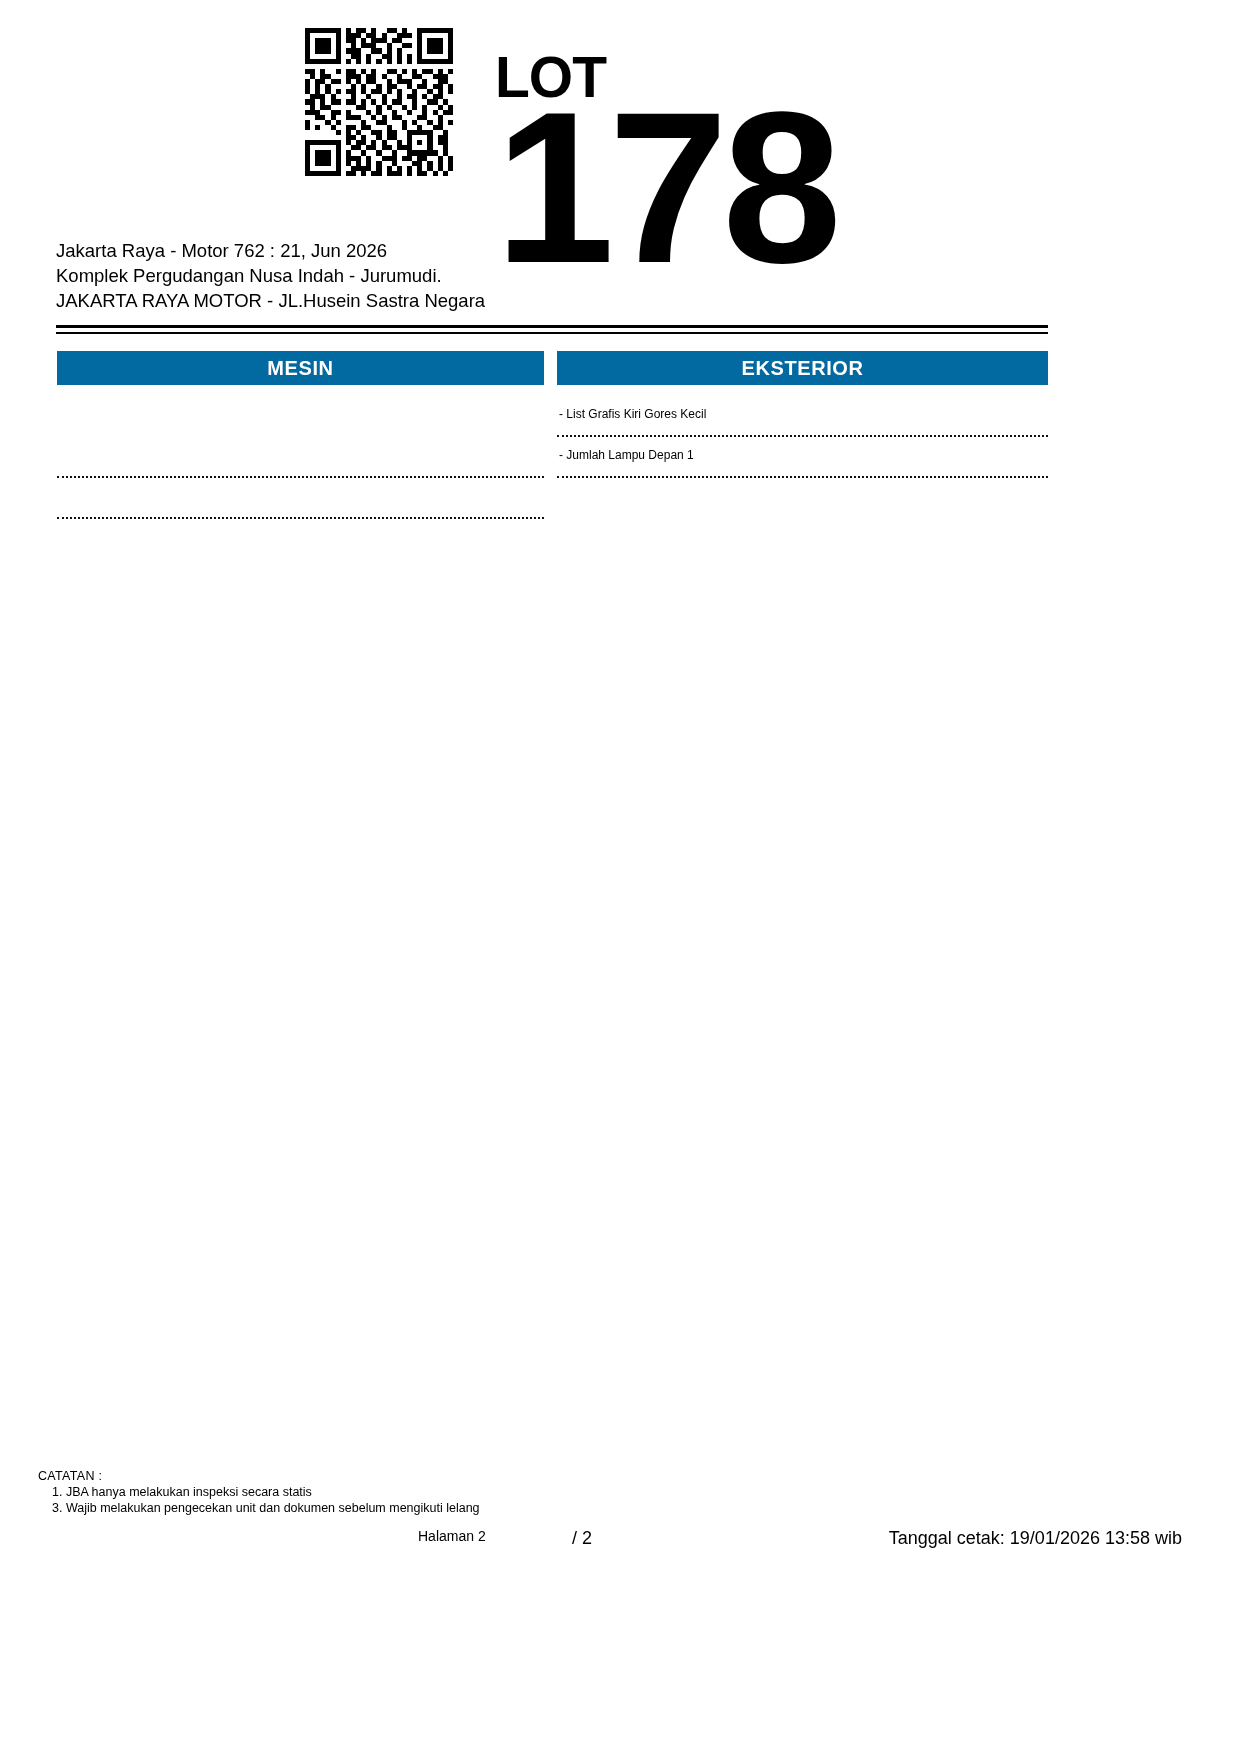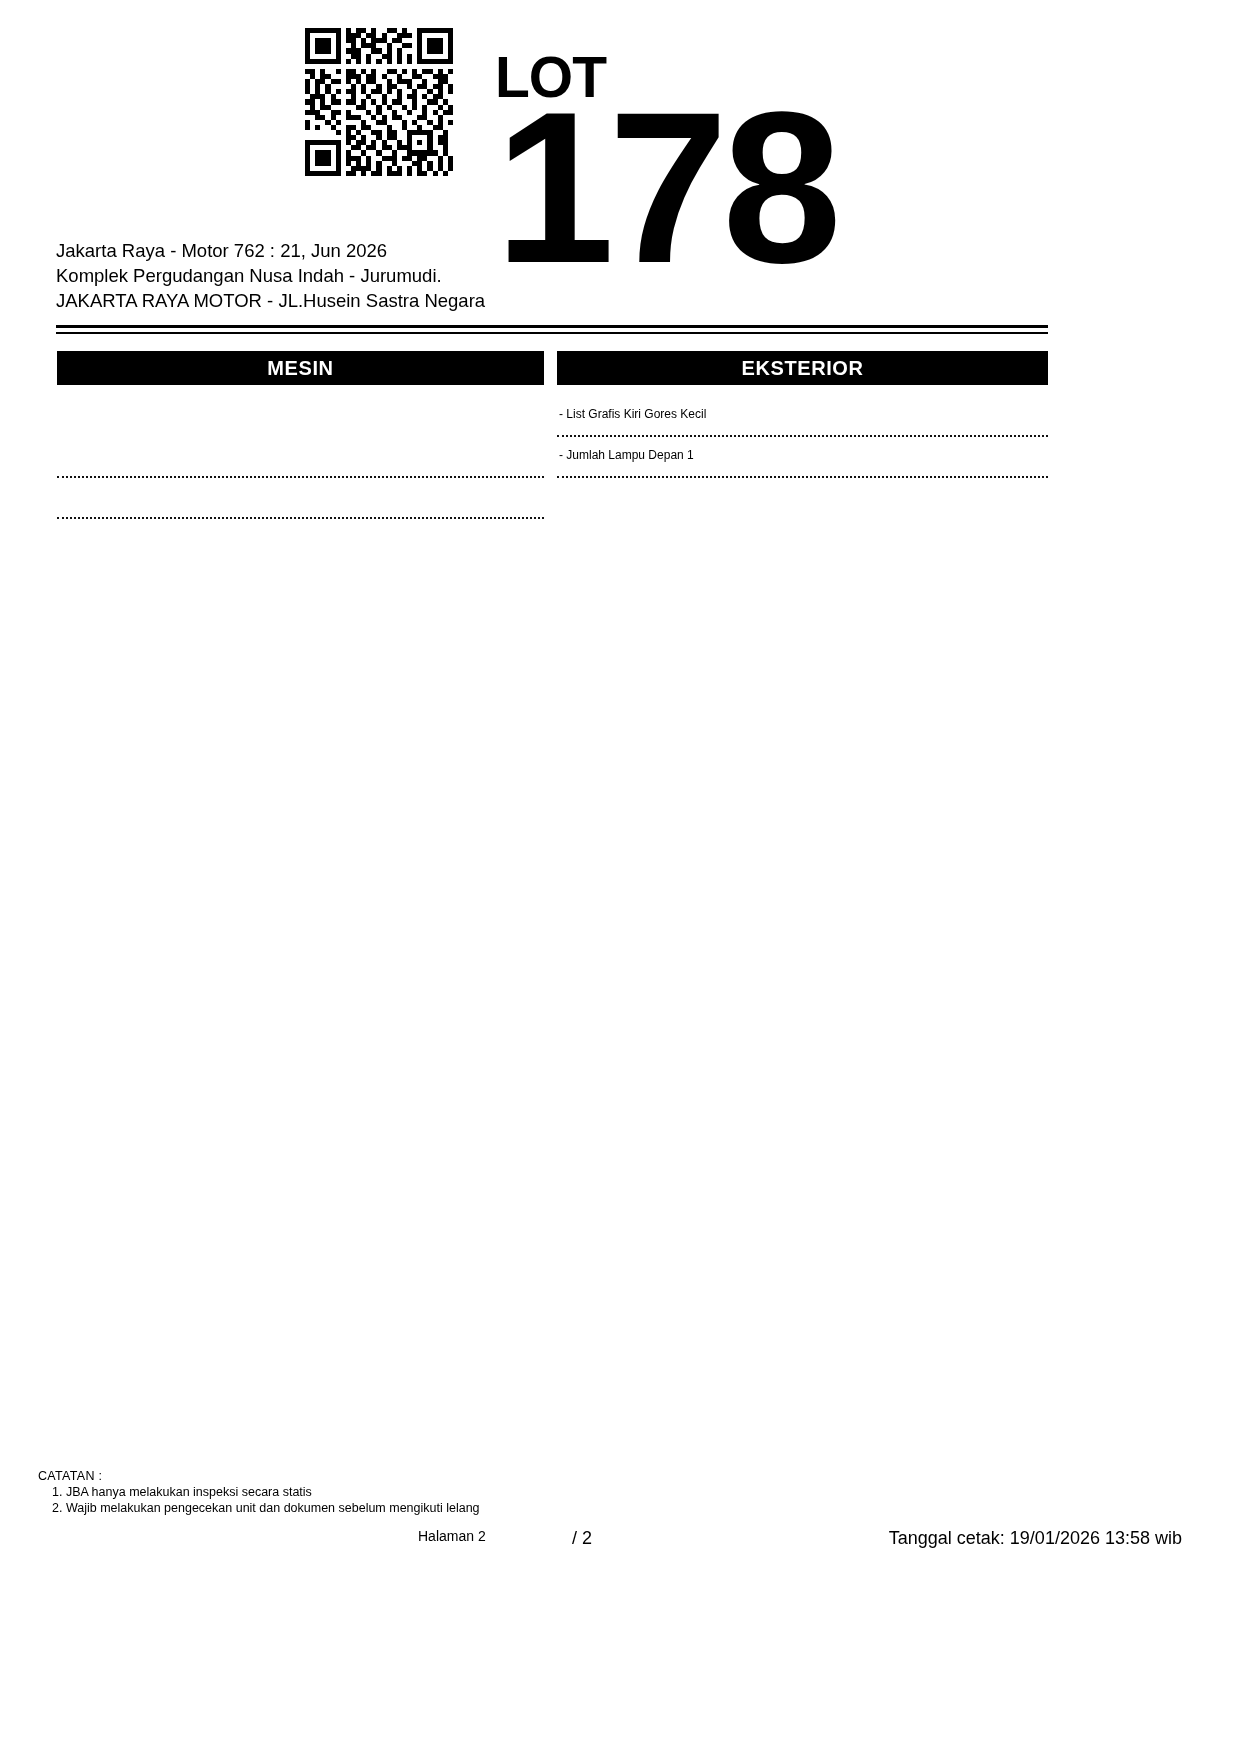--- a/index.html
+++ b/index.html
@@ -78,21 +78,21 @@
     width: 992px;
     background: #000;
   }
   .hr-1 { top: 325px; height: 3px; }
   .hr-2 { top: 332px; height: 2px; }
 
   
   .section-bar {
     position: absolute;
     height: 34px;
-    background: #000000;
+    background: #0369a1;
     color: #ffffff;
     font-size: 20px;
     font-weight: bold;
     letter-spacing: 0.6px;
     display: flex;
     align-items: center;
     justify-content: center;
   }
   .bar-mesin { left: 57px; top: 351px; width: 487px; }
   .bar-eksterior { left: 557px; top: 351px; width: 491px; }
@@ -445,21 +445,21 @@
     </div>
     <div class="item-row">
       <div class="item-text">- Jumlah Lampu Depan 1</div>
       <div class="dotted"></div>
     </div>
   </div>
 
   <div class="notes">
     <div class="note-title">CATATAN :</div>
     <div class="note-line">1. JBA hanya melakukan inspeksi secara statis</div>
-    <div class="note-line">2. Wajib melakukan pengecekan unit dan dokumen sebelum mengikuti lelang</div>
+    <div class="note-line">3. Wajib melakukan pengecekan unit dan dokumen sebelum mengikuti lelang</div>
   </div>
 
   <div class="footer-row">
     <div class="page-num">Halaman 2</div>
     <div class="page-total">/ 2</div>
     <div class="print-date">Tanggal cetak: 19/01/2026 13:58 wib</div>
   </div>
 
 </div>
 

